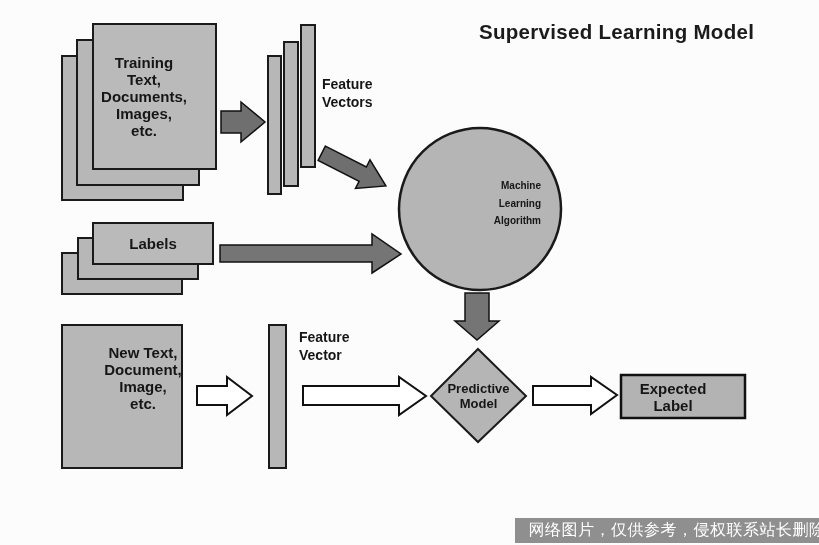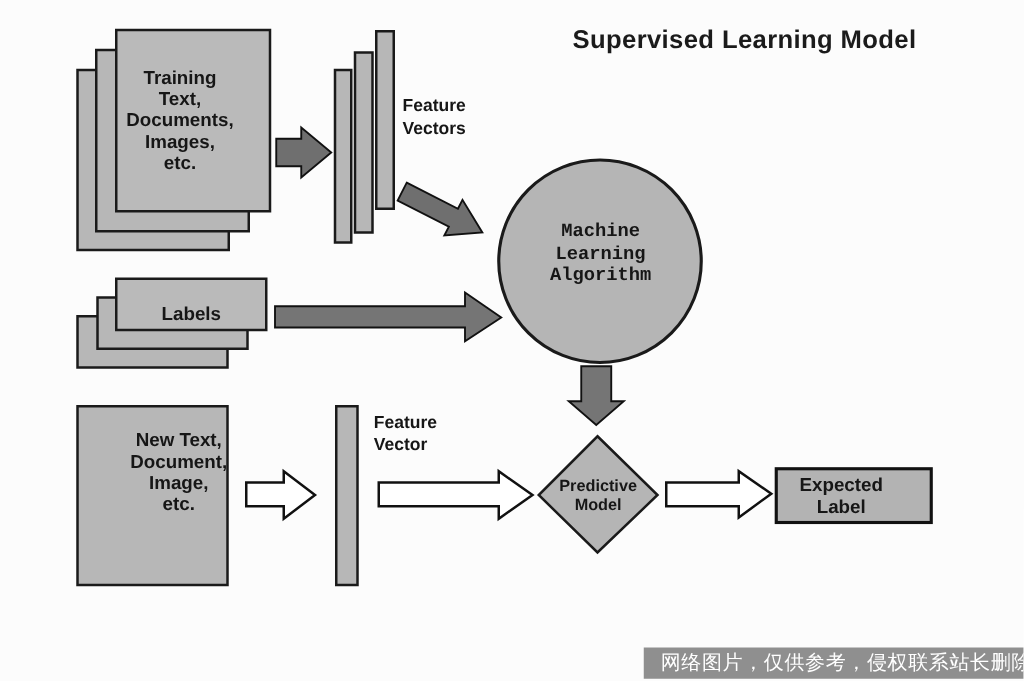--- a/index.html
+++ b/index.html
@@ -20,31 +20,31 @@
     white-space: pre-line;
   }
   .boxlabel {
     display: flex;
     align-items: center;
     justify-content: center;
     text-align: center;
   }
   .boxlabel > span { white-space: pre-line; }
   .title {
-    left: 458px; top: 20px;
+    left: 479px; top: 20px;
     font-size: 20.5px;
     font-weight: 600;
     letter-spacing: 0.3px;
     white-space: nowrap;
     color: #1b1b1b;
   }
   .training-label { left: 93px; top: 24px; width: 102px; height: 145px; font-size: 15px; line-height: 17px; }
   .fv-top-label   { left: 322px; top: 76px; font-size: 14px; line-height: 17.5px; }
-  .labels-label   { left: 93px; top: 223px; width: 120px; height: 57px; font-size: 15px; }
-  .ml-label       { left: 420px; top: 177px; width: 121px; font-size: 15px; line-height: 17.5px; text-align: center; font-family: Liberation Mono, monospace; }
+  .labels-label   { left: 93px; top: 223px; width: 120px; height: 41px; font-size: 15px; }
+  .ml-label       { left: 420px; top: 177px; width: 121px; font-size: 10px; line-height: 17.5px; text-align: right; }
   .newinput-label { left: 62px; top: 325px; width: 120px; height: 106px; font-size: 15px; line-height: 17px; padding-left: 42px; }
   .fv-bot-label   { left: 299px; top: 329px; font-size: 14px; line-height: 17.5px; }
   .predictive-label { left: 430px; top: 370px; width: 97px; height: 52px; font-size: 13px; line-height: 15px; }
   .expected-label { left: 621px; top: 375px; width: 104px; height: 43px; font-size: 15px; line-height: 17px; }
   .caption {
     position: absolute;
     left: 183px; top: 487px;
     font-family: "DejaVu Sans", "Liberation Sans", sans-serif;
     font-size: 20px;
     font-weight: 700;

